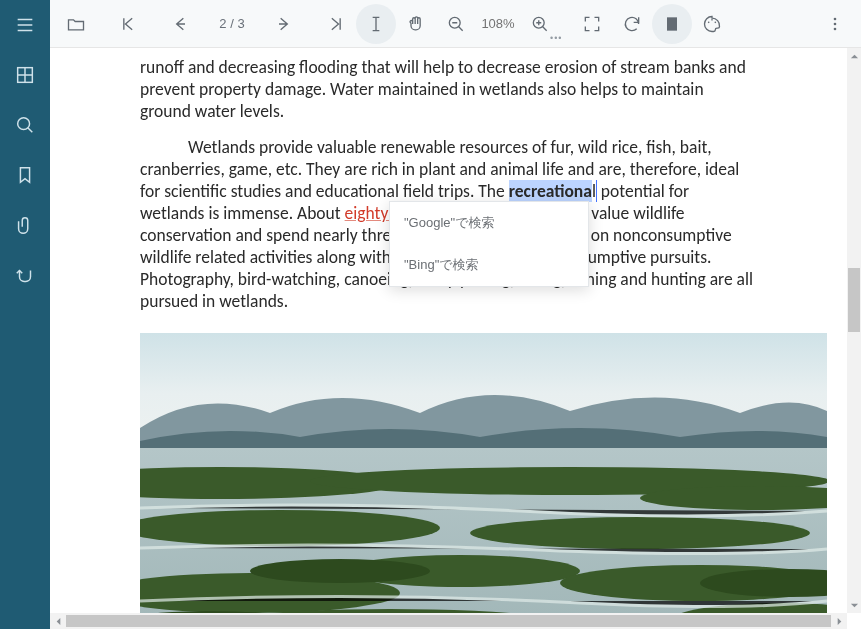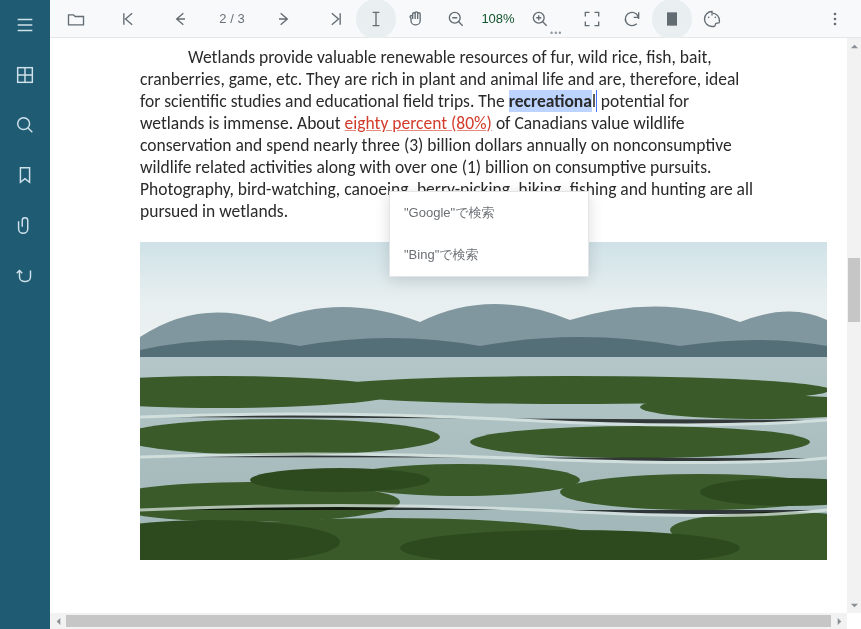--- a/index.html
+++ b/index.html
@@ -4,27 +4,27 @@
 <style>
   * { box-sizing: border-box; margin: 0; padding: 0; }
   html, body { width: 861px; height: 629px; overflow: hidden; font-family: -apple-system, "Segoe UI", Arial, sans-serif; }
   .app { display: flex; width: 100%; height: 100%; }
 
   .leftbar { width: 50px; background: #1f5b73; display: flex; flex-direction: column; align-items: center; padding-top: 0; }
   .leftbar .lb-btn { width: 50px; height: 50px; display: flex; align-items: center; justify-content: center; color: #dfeaee; cursor: pointer; }
   .leftbar .lb-btn svg { width: 22px; height: 22px; stroke: #cfe2ea; fill: none; stroke-width: 1.6; }
 
   .right { flex: 1; display: flex; flex-direction: column; }
-  .toolbar { height: 38px; background: #f7f9fa; border-bottom: 1px solid #e6e6e6; display: flex; align-items: center; padding: 0 6px; }
+  .toolbar { height: 48px; background: #f7f9fa; border-bottom: 1px solid #e6e6e6; display: flex; align-items: center; padding: 0 6px; }
   .tb-item { width: 40px; height: 40px; display: flex; align-items: center; justify-content: center; color: #636b73; border-radius: 50%; cursor: pointer; }
   .tb-item.active { background: #e9eef1; }
   .tb-item svg { width: 20px; height: 20px; stroke: #636b73; fill: none; stroke-width: 1.6; }
   .tb-sep { width: 12px; }
   .pages { min-width: 40px; text-align: center; color: #697079; font-size: 13px; padding: 0 4px; }
-  .zoom { min-width: 44px; text-align: center; color: #14532d; font-size: 13px; }
+  .zoom { min-width: 44px; text-align: center; color: #737373; font-size: 13px; }
   .tb-right-spacer { flex: 1; }
   .dots-overflow { position: relative; font-size: 9px; color:#949ca3; top: 14px; left:-10px; letter-spacing:1px;}
 
   .viewer { flex: 1; position: relative; overflow: hidden; background: #fff; }
   .doc-scroll { position: absolute; inset: 0 14px 16px 0; overflow: hidden; padding: 8px 90px 0 90px; }
   .doc-text { font-family: Calibri, "Segoe UI", Arial, sans-serif; font-size: 17.5px; line-height: 1.26; color: #2a2a2a; }
   .doc-text p { margin-bottom: 14px; }
   .indent { display:inline-block; width:48px; }
   .redlink { color: #d23b2a; text-decoration: underline; text-decoration-color: rgba(210,60,40,.6); }
   .sel { background: #bcd4ff; font-weight: bold; }
@@ -174,20 +174,21 @@
             <circle cx="12" cy="6" r="1.6" fill="#636b73" stroke="none"></circle>
             <circle cx="12" cy="12" r="1.6" fill="#636b73" stroke="none"></circle>
             <circle cx="12" cy="18" r="1.6" fill="#636b73" stroke="none"></circle>
           </svg>
         </div>
     </div>
 
     <div class="viewer">
       <div class="doc-scroll">
         <div class="doc-text">
+          <p><span>runoff and decreasing flooding that will help to decrease erosion of stream banks and prevent property damage. Water maintained in wetlands also helps to maintain ground water levels.</span></p>
           <p><span class="indent"></span><span>Wetlands provide valuable renewable resources of fur, wild rice, fish, bait, cranberries, game, etc. They are rich in plant and animal life and are, therefore, ideal for scientific studies and educational field trips. The </span><span class="sel">recreationa</span><span class="caret-sel">l</span><span> potential for wetlands is immense. About </span><a href="#" class="redlink">eighty percent (80%)</a><span> of Canadians value wildlife conservation and spend nearly three (3) billion dollars annually on nonconsumptive wildlife related activities along with over one (1) billion on consumptive pursuits. Photography, bird-watching, canoeing, berry-picking, hiking, fishing and hunting are all pursued in wetlands.</span></p>
         </div>
 
         <svg class="wet-img wet-svg" viewBox="0 0 687 318" preserveAspectRatio="xMidYMid slice">
           <defs>
             <linearGradient id="sky" x1="0" y1="0" x2="0" y2="1">
               <stop offset="0" stop-color="#cfe2e7"></stop>
                 <stop offset="0.5" stop-color="#e8eff0"></stop>
                 <stop offset="1" stop-color="#eef2f1"></stop>
             </linearGradient>

